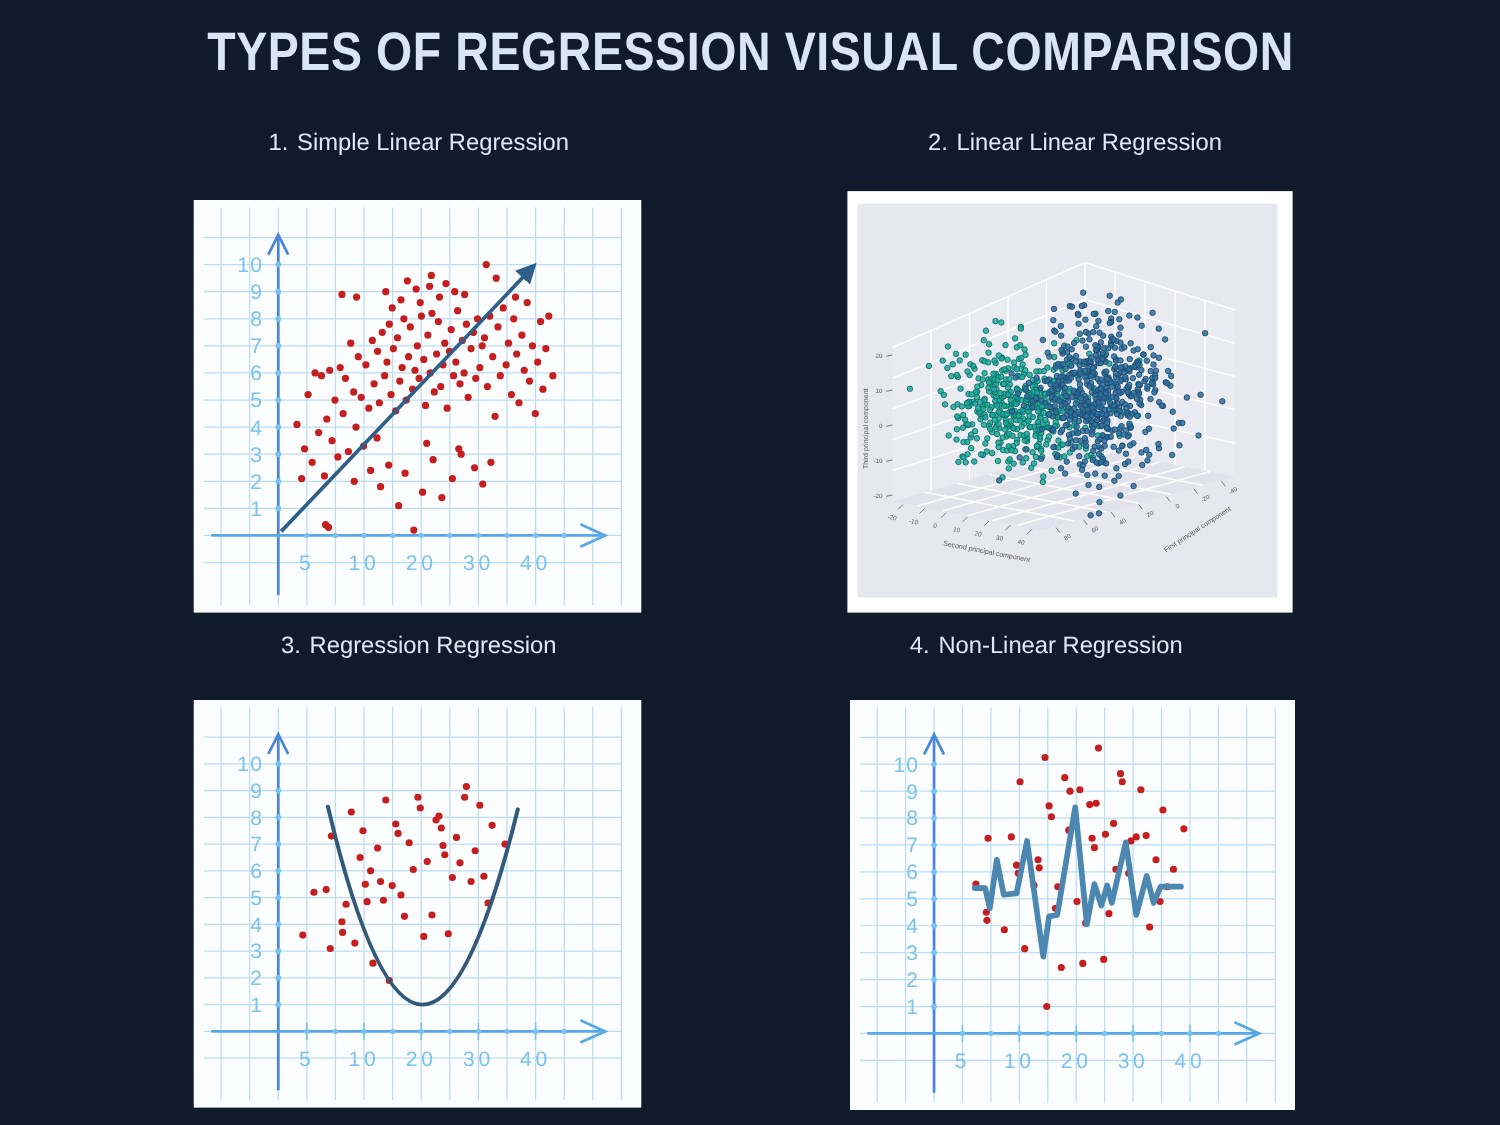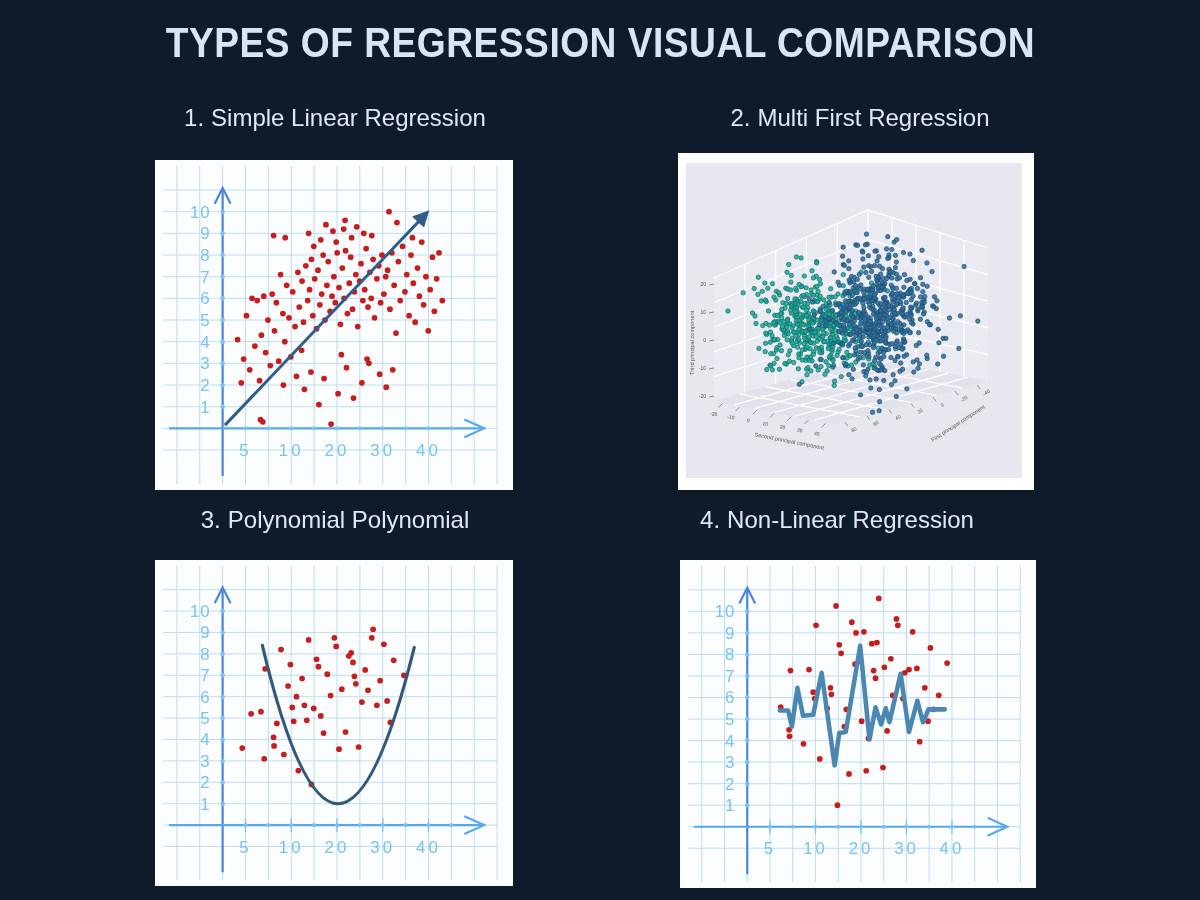--- a/index.html
+++ b/index.html
@@ -12,42 +12,42 @@
     font-family:"Liberation Sans", sans-serif;
   }
   .page-title{
     position:absolute;top:20px;left:0;width:1200px;margin:0;
     text-align:center;color:var(--title);
     font-size:40px;font-weight:800;letter-spacing:.5px;
   }
   .page-title .squeeze{display:inline-block;transform:scale(.93,1.08)}
   .panel-heading{
     position:absolute;margin:0;text-align:center;
-    color:var(--heading);font-size:24px;font-weight:400;
+    color:var(--heading);font-size:19px;font-weight:400;
   }
   .panel-heading .num{margin-right:7px}
   #h1{left:120px;top:104px;width:430px}
   #h2{left:645px;top:104px;width:430px}
   #h3{left:120px;top:506px;width:430px}
   #h4{left:622px;top:506px;width:430px}
   .chart-frame{position:absolute;background:var(--panel-bg)}
   #f1{left:155px;top:160px;width:358px;height:330px}
   #f2{left:678px;top:153px;width:356px;height:337px}
   #f3{left:155px;top:560px;width:358px;height:326px}
   #f4{left:680px;top:560px;width:356px;height:328px}
   .chart-frame svg{width:100%;height:100%;display:block}
 </style>
 </head>
 <body>
 
 <h1 class="page-title"><span class="squeeze">TYPES OF REGRESSION VISUAL COMPARISON</span></h1>
 
 <h2 class="panel-heading" id="h1"><span class="num">1.</span><span>Simple Linear Regression</span></h2>
-<h2 class="panel-heading" id="h2"><span class="num">2.</span><span>Multi First Regression</span></h2>
-<h2 class="panel-heading" id="h3"><span class="num">3.</span><span>Polynomial Polynomial</span></h2>
+<h2 class="panel-heading" id="h2"><span class="num">2.</span><span>Linear Linear Regression</span></h2>
+<h2 class="panel-heading" id="h3"><span class="num">3.</span><span>Regression Regression</span></h2>
 <h2 class="panel-heading" id="h4"><span class="num">4.</span><span>Non-Linear Regression</span></h2>
 
 <div class="chart-frame" id="f1">
     <svg viewBox="0 0 360 332" preserveAspectRatio="none">
       <rect x="0" y="0" width="360" height="332" fill="#fcfdff"></rect>
       <line x1="22" y1="6" x2="22" y2="326" stroke="#bddcf2" stroke-width="1"></line>
       <line x1="45" y1="6" x2="45" y2="326" stroke="#bddcf2" stroke-width="1"></line>
       <line x1="68" y1="6" x2="68" y2="326" stroke="#bddcf2" stroke-width="1"></line>
       <line x1="91" y1="6" x2="91" y2="326" stroke="#bddcf2" stroke-width="1"></line>
       <line x1="114" y1="6" x2="114" y2="326" stroke="#bddcf2" stroke-width="1"></line>

